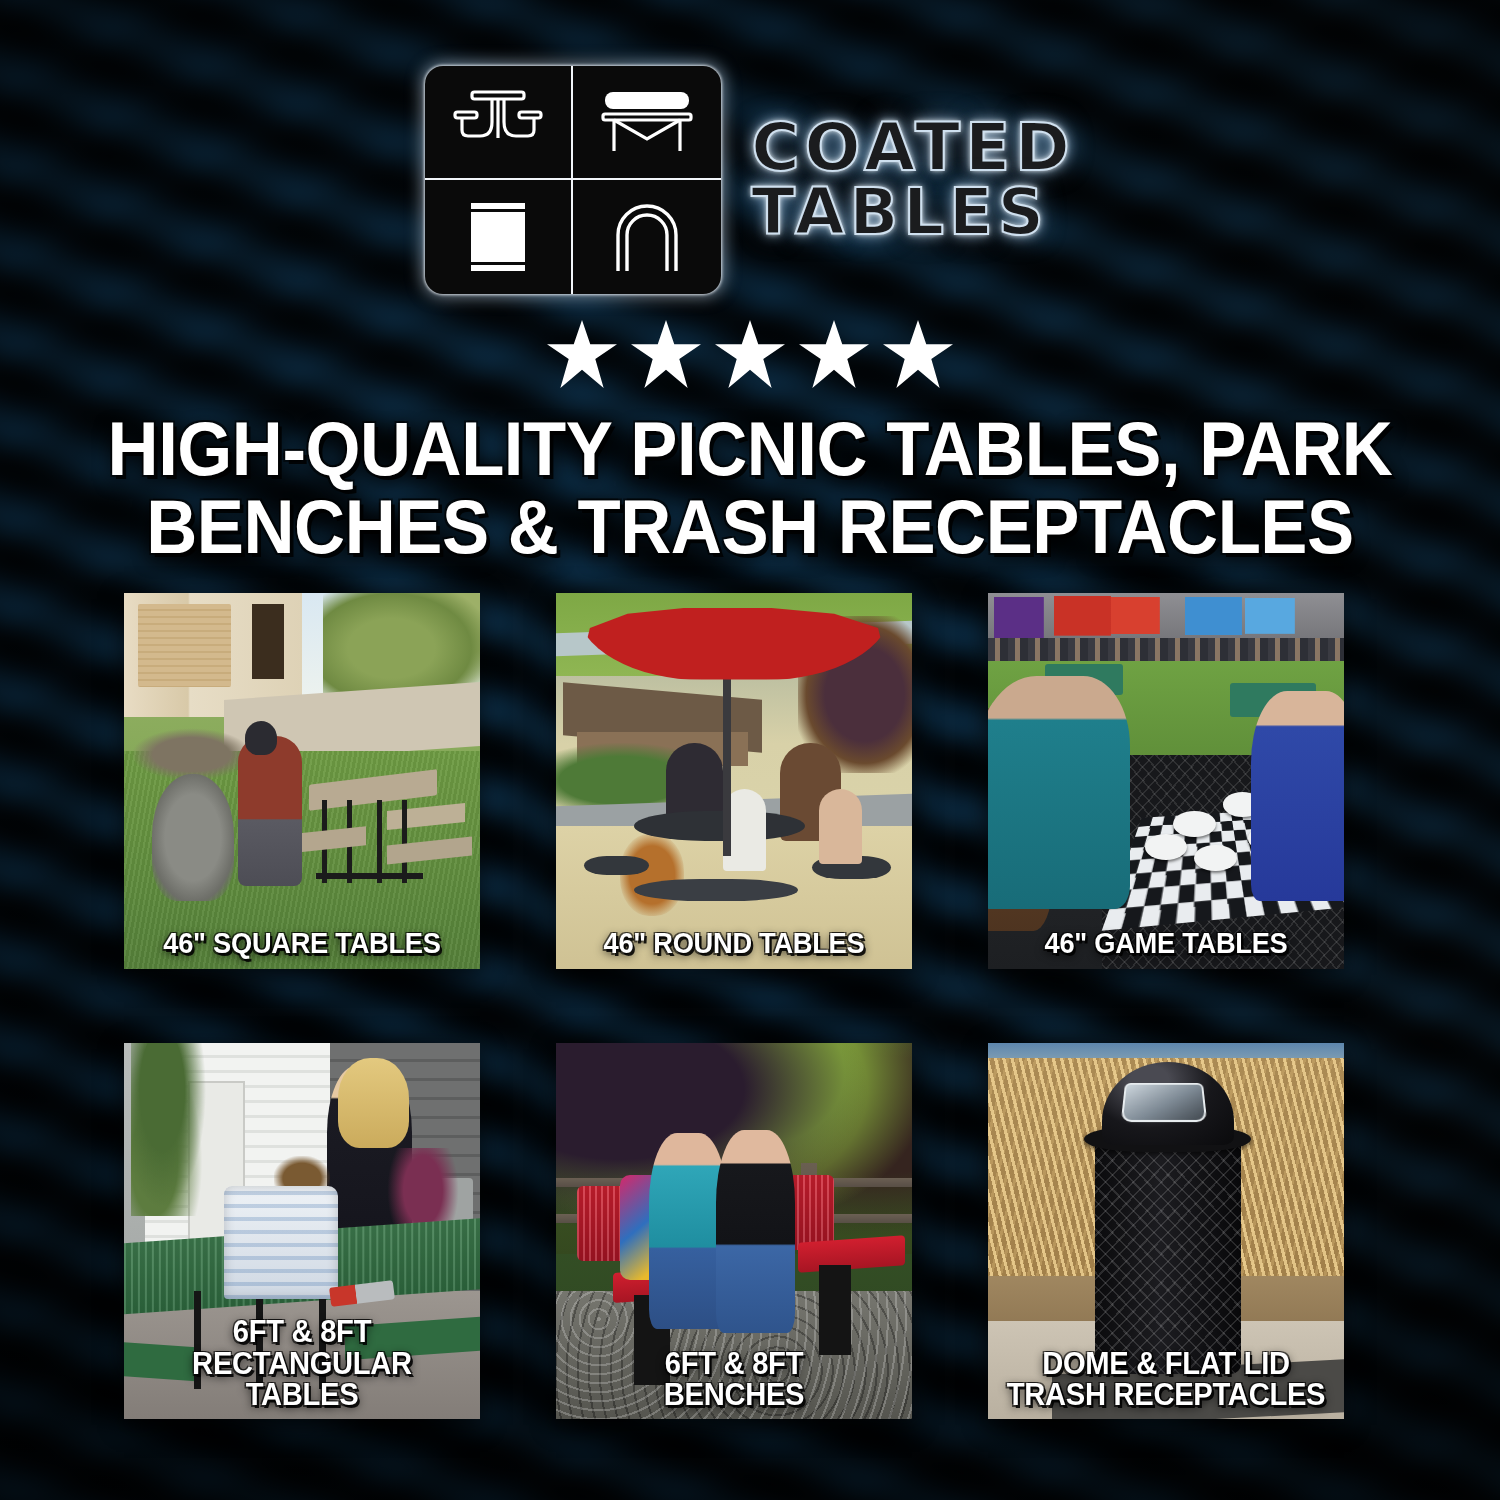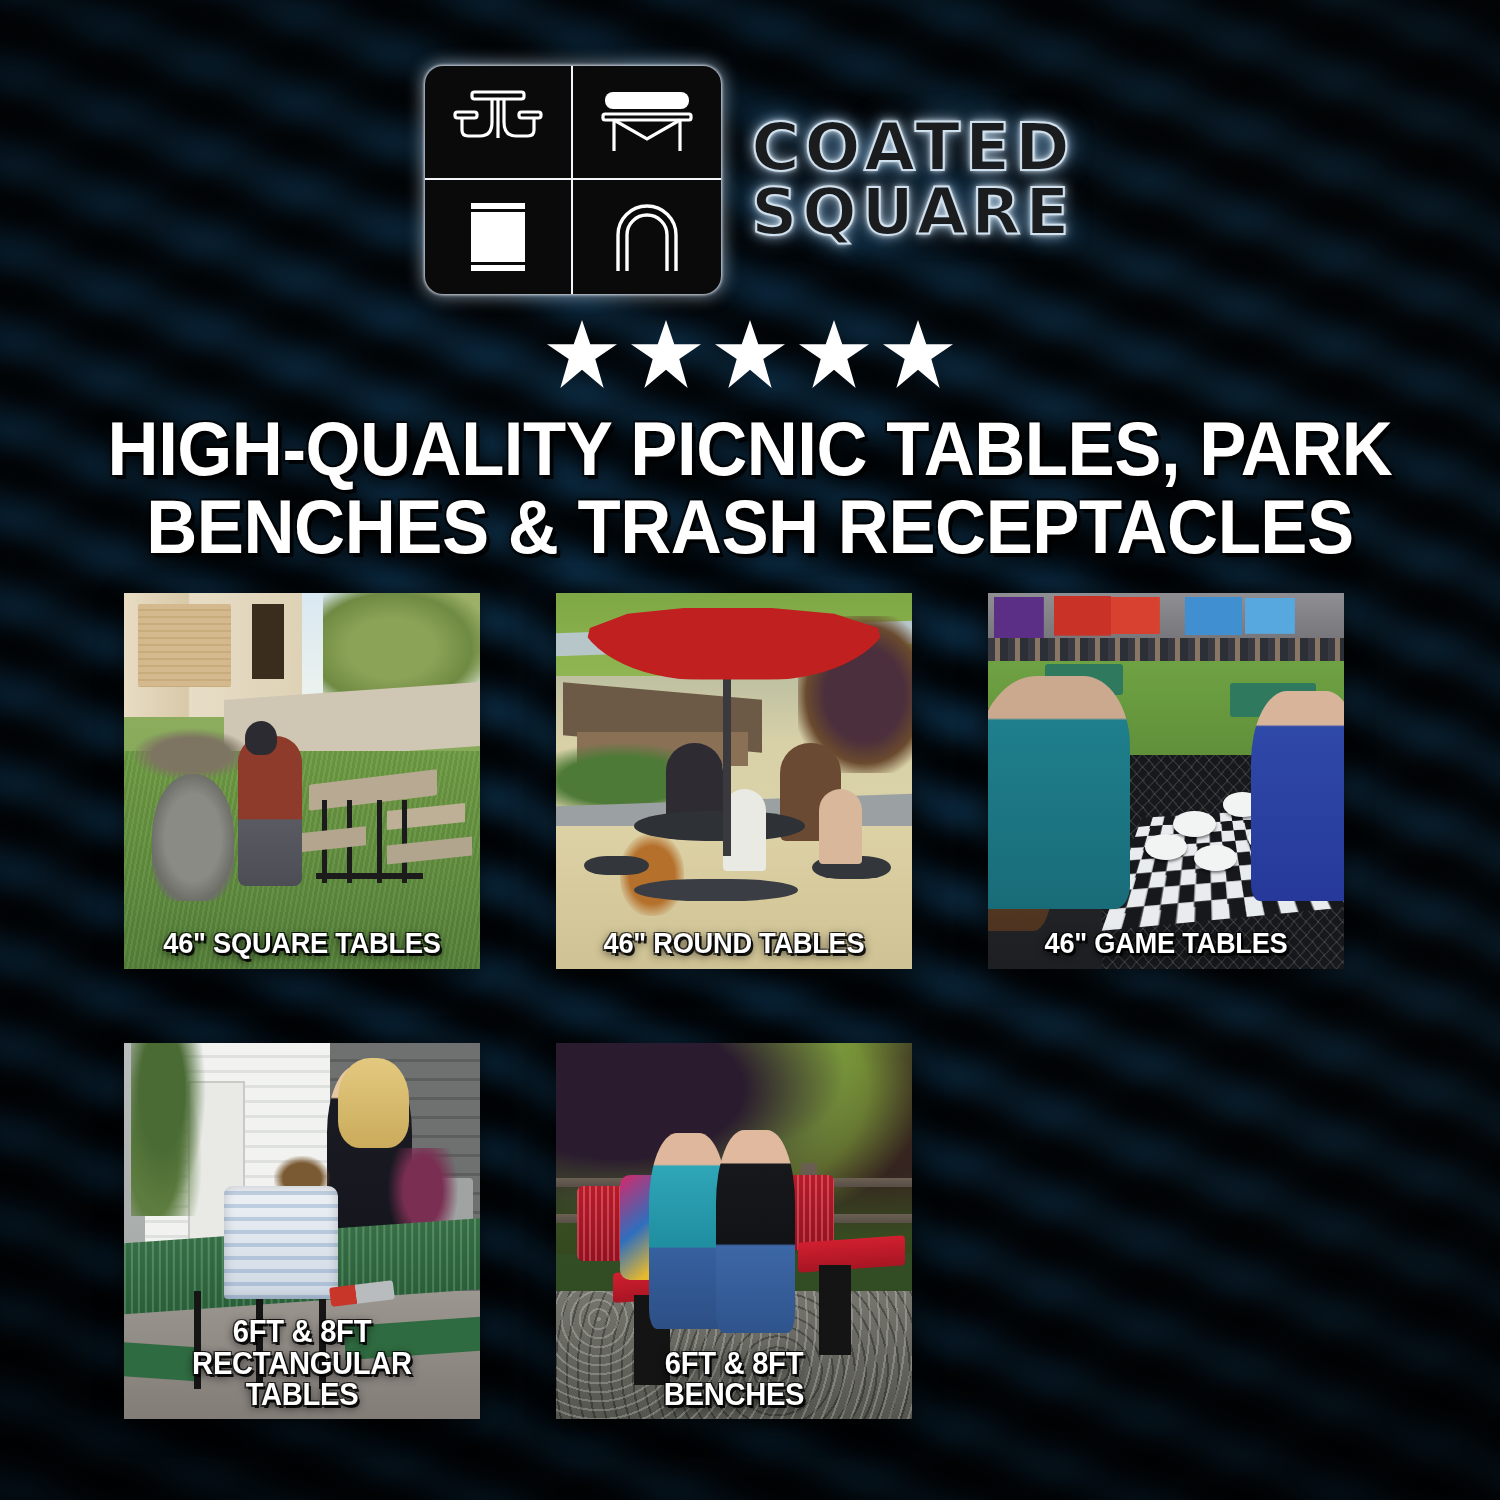--- a/index.html
+++ b/index.html
@@ -407,21 +407,21 @@
           <g fill="none" stroke="#fff" stroke-width="3.4">
             <path d="M10 72 L10 36 A29 29 0 0 1 68 36 L68 72"></path>
             <path d="M19 72 L19 36 A20 20 0 0 1 59 36 L59 72"></path>
           </g>
         </svg>
       </div>
     </div>
 
     <div class="brand">
       <div class="brand-line l1">COATED</div>
-      <div class="brand-line l2">SQUARE</div>
+      <div class="brand-line l2">TABLES</div>
     </div>
   </div>
 
   <div class="stars">
     <div class="star"></div>
     <div class="star"></div>
     <div class="star"></div>
     <div class="star"></div>
     <div class="star"></div>
   </div>
@@ -547,15 +547,32 @@
         <div class="pack"></div>
           <div class="boyA"></div>
           <div class="boyB"></div>
       </div>
       <div class="caption two">
         <span>6FT &amp; 8FT</span>
         <span>BENCHES</span>
       </div>
     </div>
 
+    <div class="card">
+      <div class="photo p6">
+        <div class="sky6"></div>
+          <div class="grassdry"></div>
+          <div class="mulch"></div>
+        <div class="pavement"></div>
+          <div class="pad"></div>
+        <div class="body6"></div>
+          <div class="ring6"></div>
+        <div class="dome6"></div>
+          <div class="lidwin"></div>
+      </div>
+      <div class="caption two">
+        <span>DOME &amp; FLAT LID</span>
+        <span>TRASH RECEPTACLES</span>
+      </div>
+    </div>
 
   </div>
 </div>
 
 </body></html>

